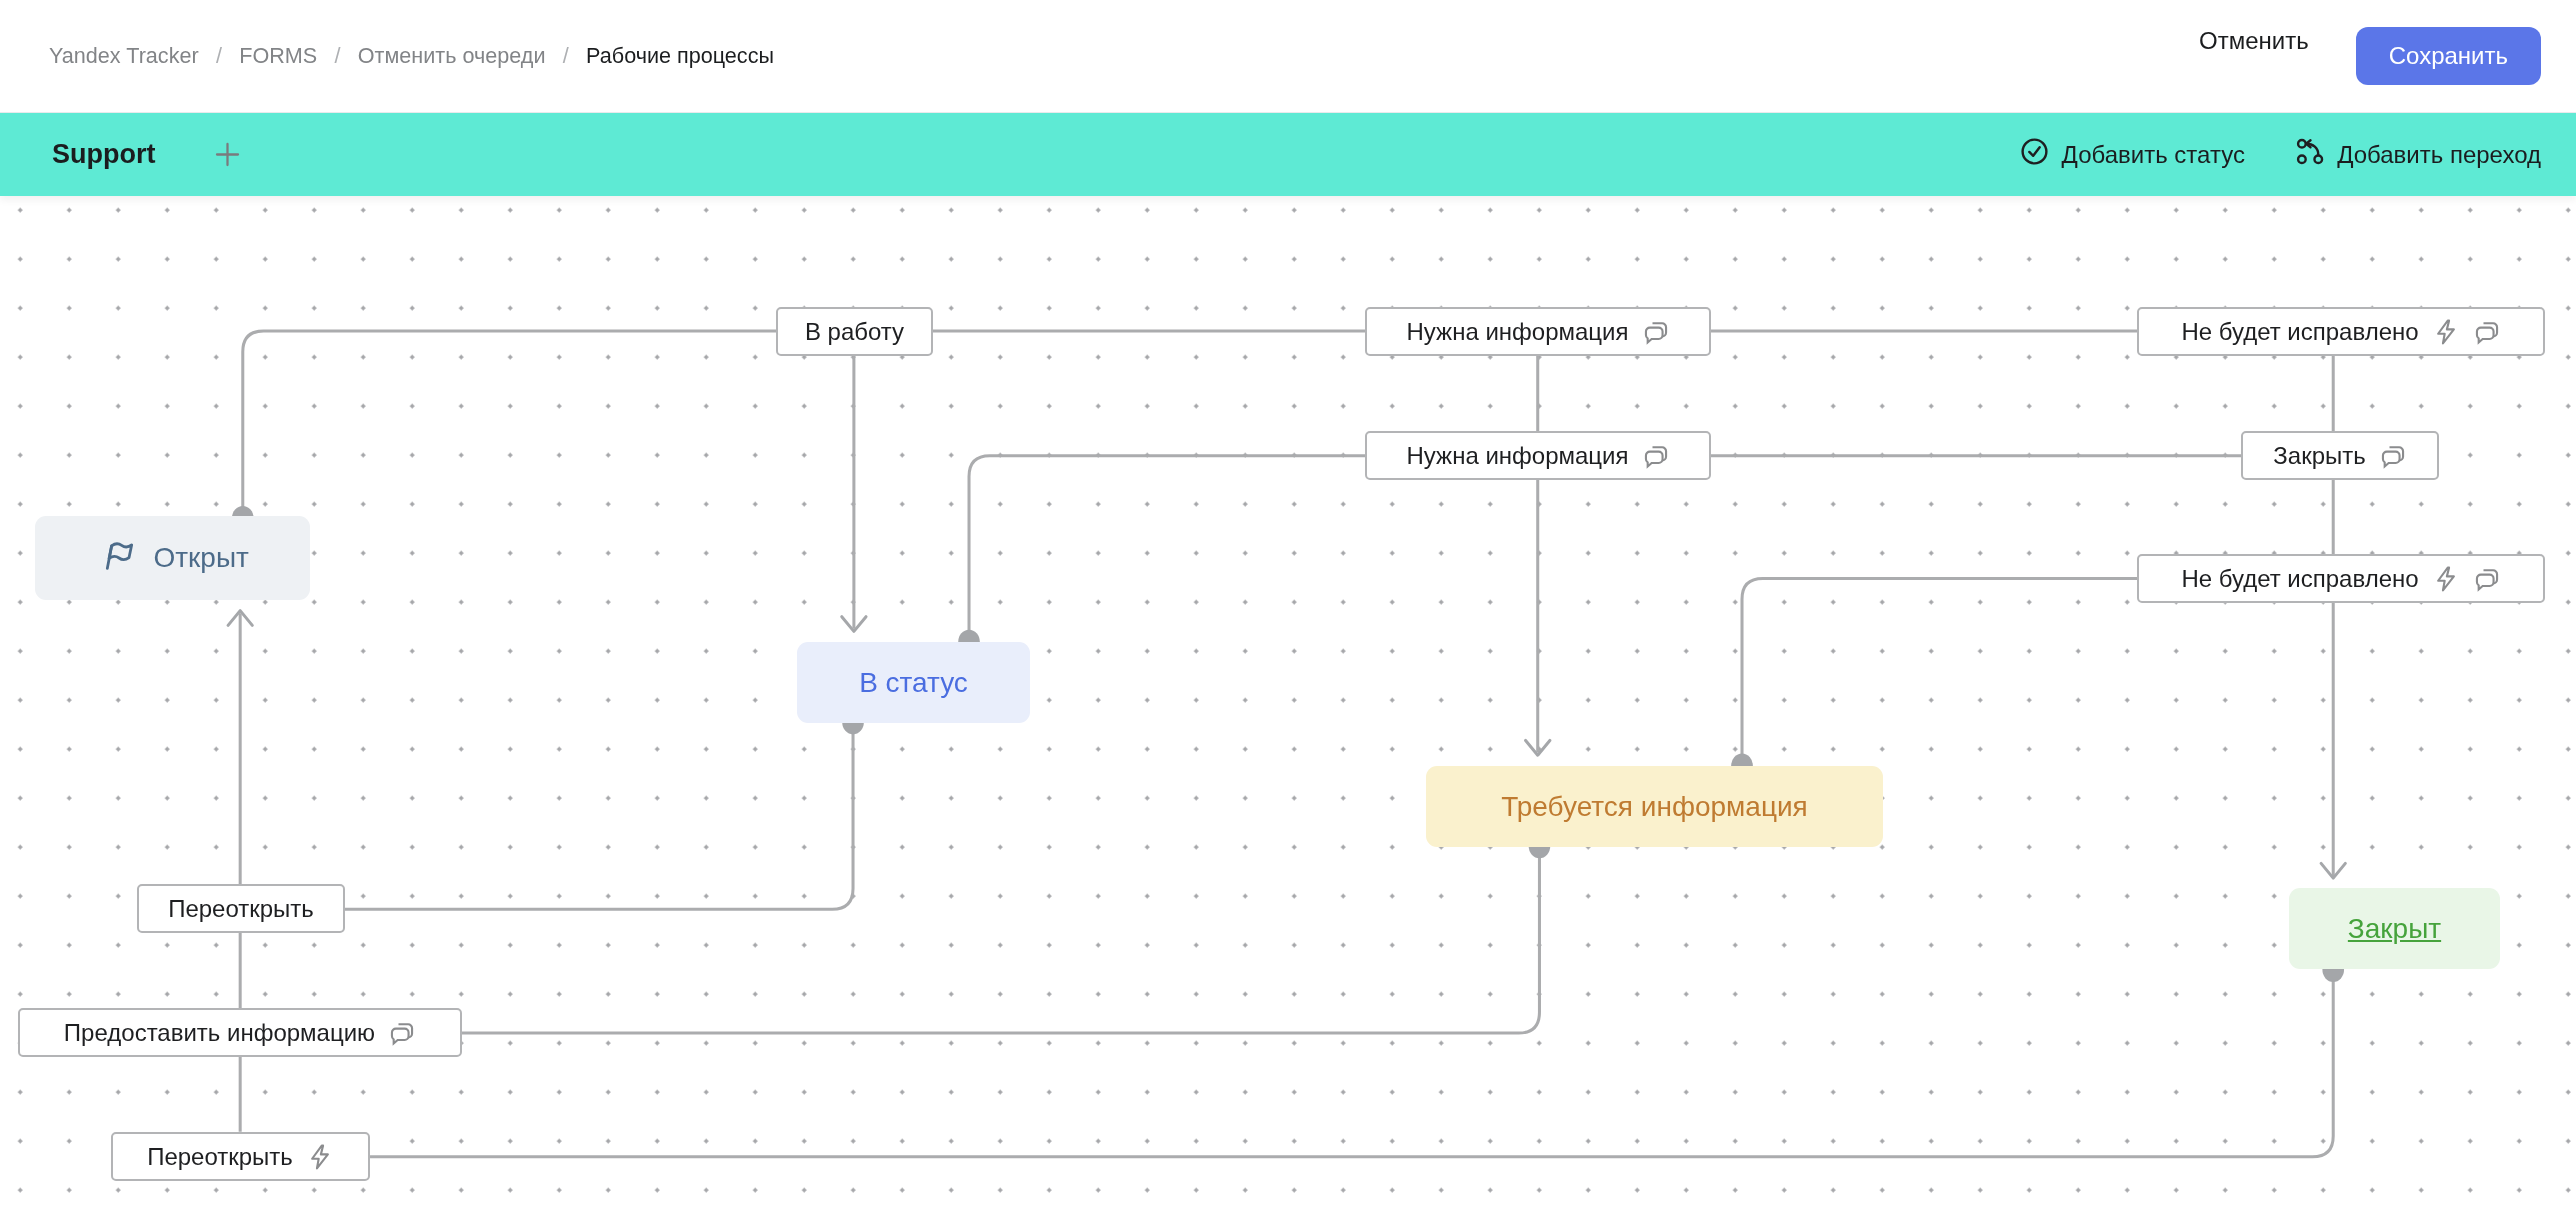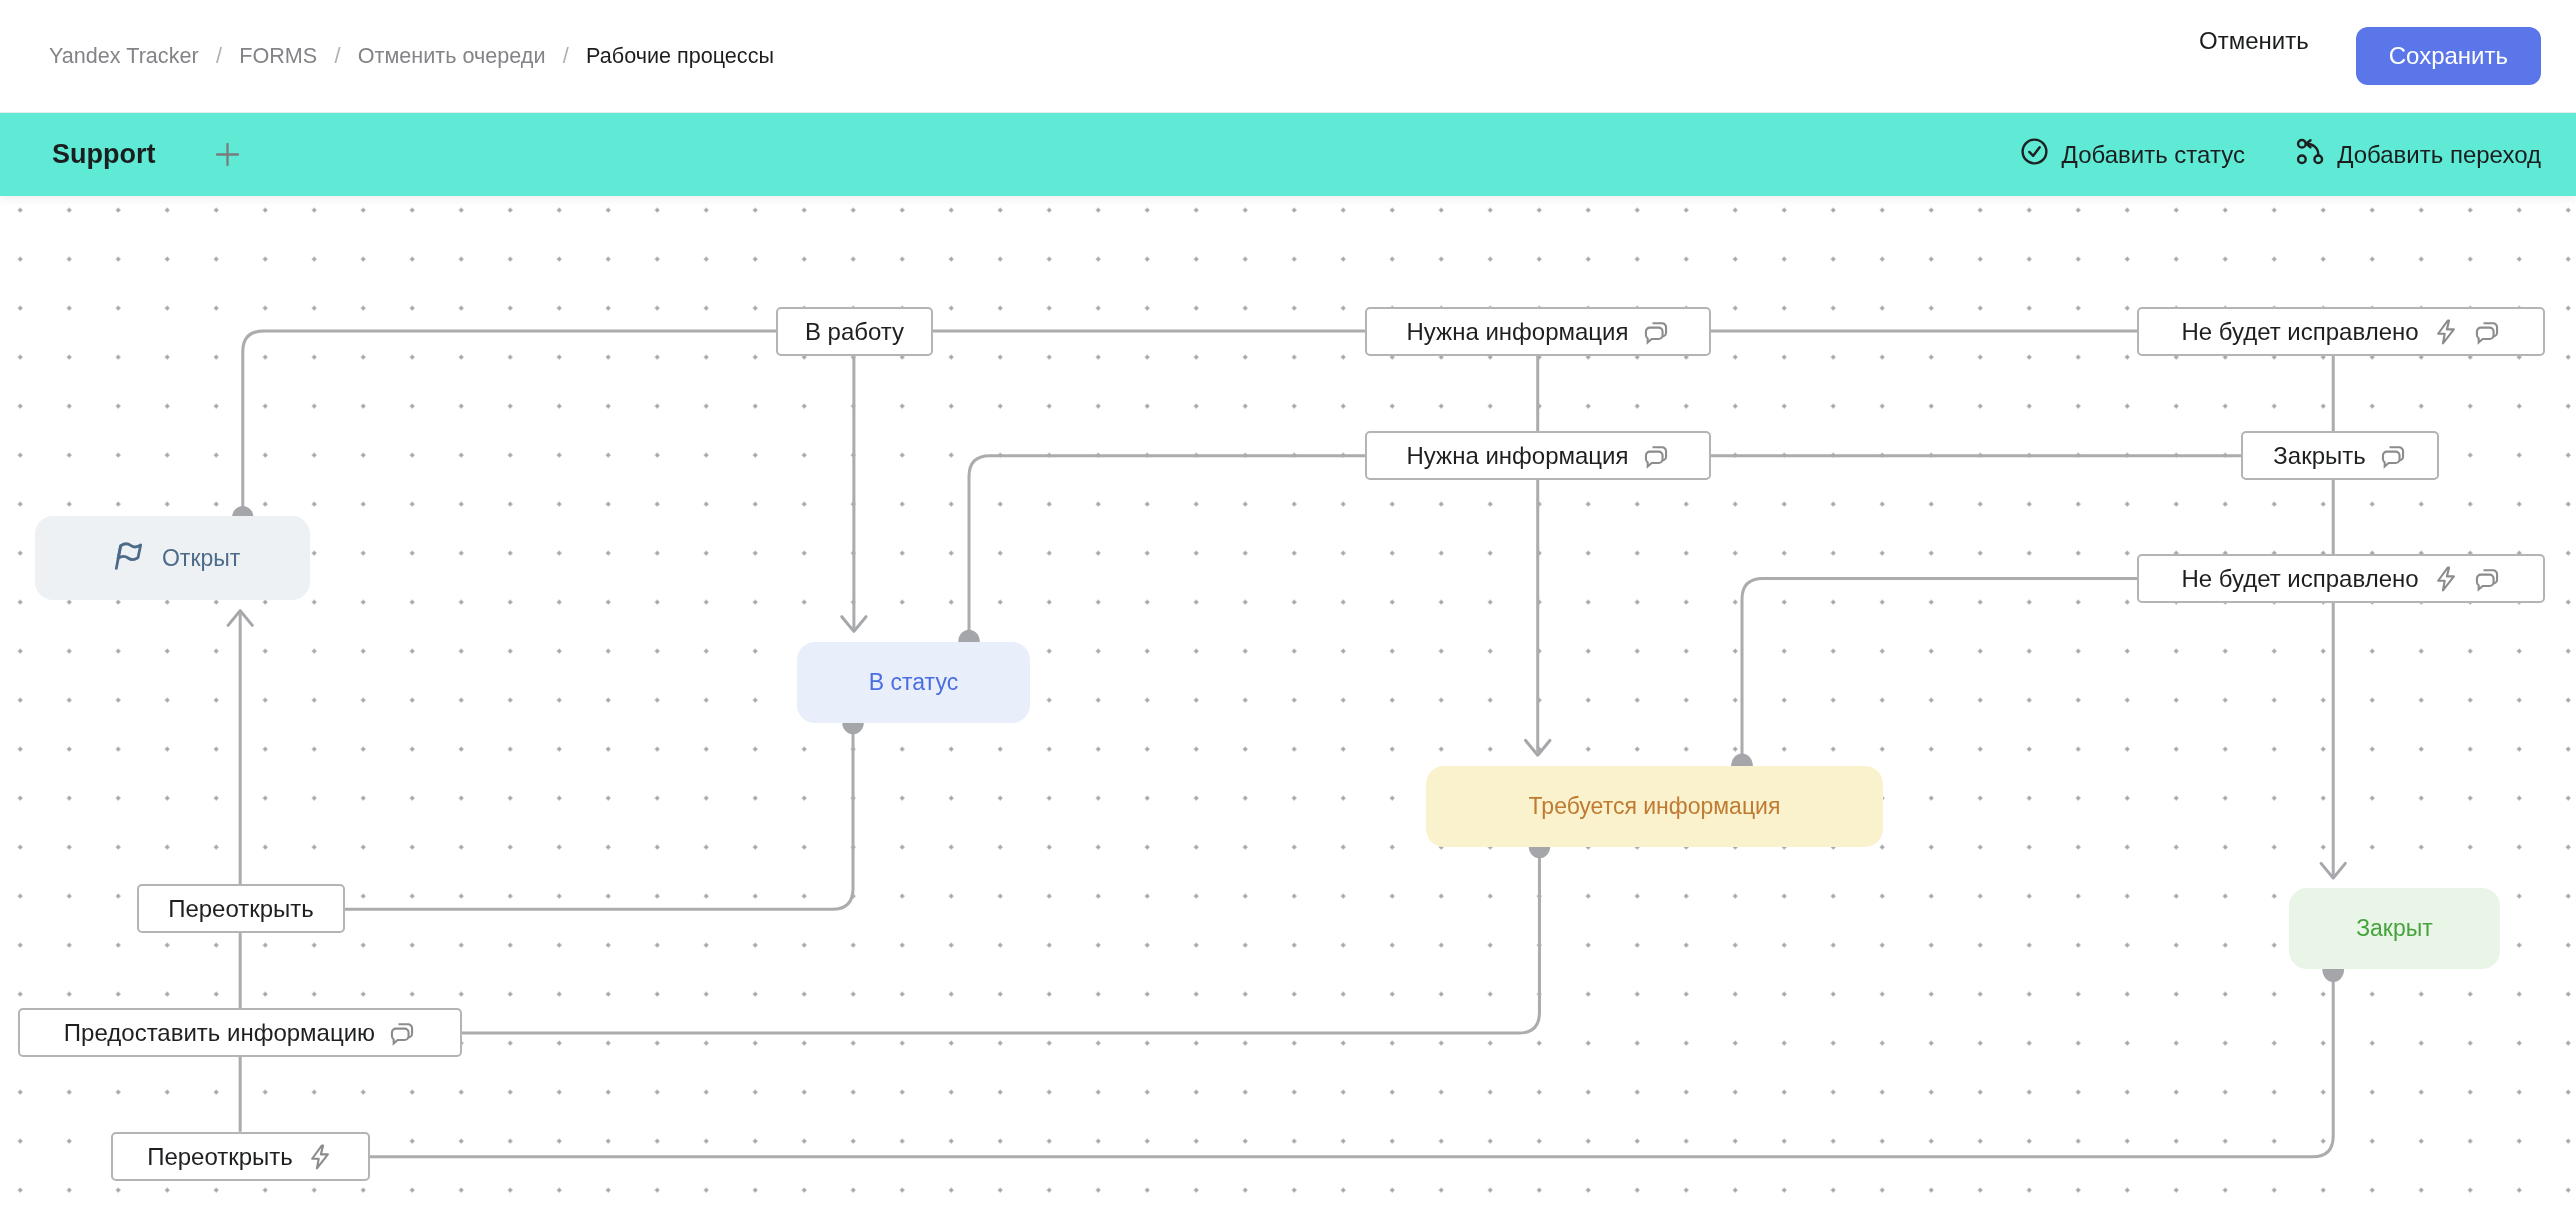--- a/index.html
+++ b/index.html
@@ -66,28 +66,28 @@
     position:absolute; z-index:2; box-sizing:border-box;
     height:49px; background:#ffffff;
     border:2.6px solid #b3b4b6; border-radius:5px;
     display:flex; align-items:center; justify-content:center; gap:13px;
     font-size:24px; color:#1e1f21; cursor:pointer; white-space:nowrap;
   }
   .transition .t-icon { line-height:0; flex:none; }
   
   .status-node {
     position:absolute; z-index:2; box-sizing:border-box;
-    border-radius:18px;
+    border-radius:11px;
     display:flex; align-items:center; justify-content:center; gap:17.3px;
-    font-size:23px; cursor:pointer; white-space:nowrap;
+    font-size:28px; cursor:pointer; white-space:nowrap;
   }
   .node-open        { background:#eef1f4; color:#4c6b89; }
   .node-inprogress  { background:#e9eefb; color:#4a6de0; }
   .node-needinfo    { background:#faf1cd; color:#bf7b31; }
-  .node-closed      { background:#e9f6e7; color:#46a33c; }
+  .node-closed      { background:#e9f6e7; color:#46a33c;text-decoration:underline; }
   .status-node .n-icon { line-height:0; flex:none; }
 </style>
 </head>
 <body>
 
 <div class="header">
   <div class="breadcrumb">
     <span class="crumb">Yandex Tracker</span>
     <span class="sep">/</span>
     <span class="crumb">FORMS</span>

